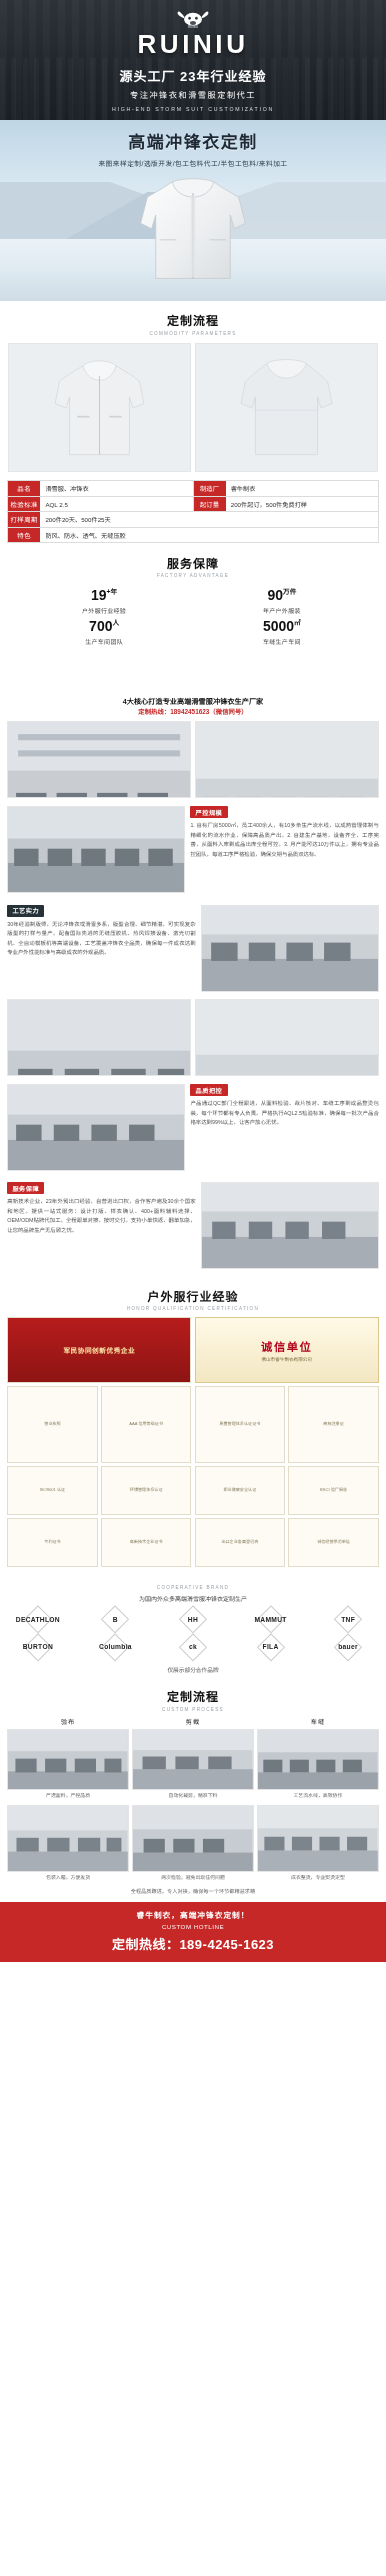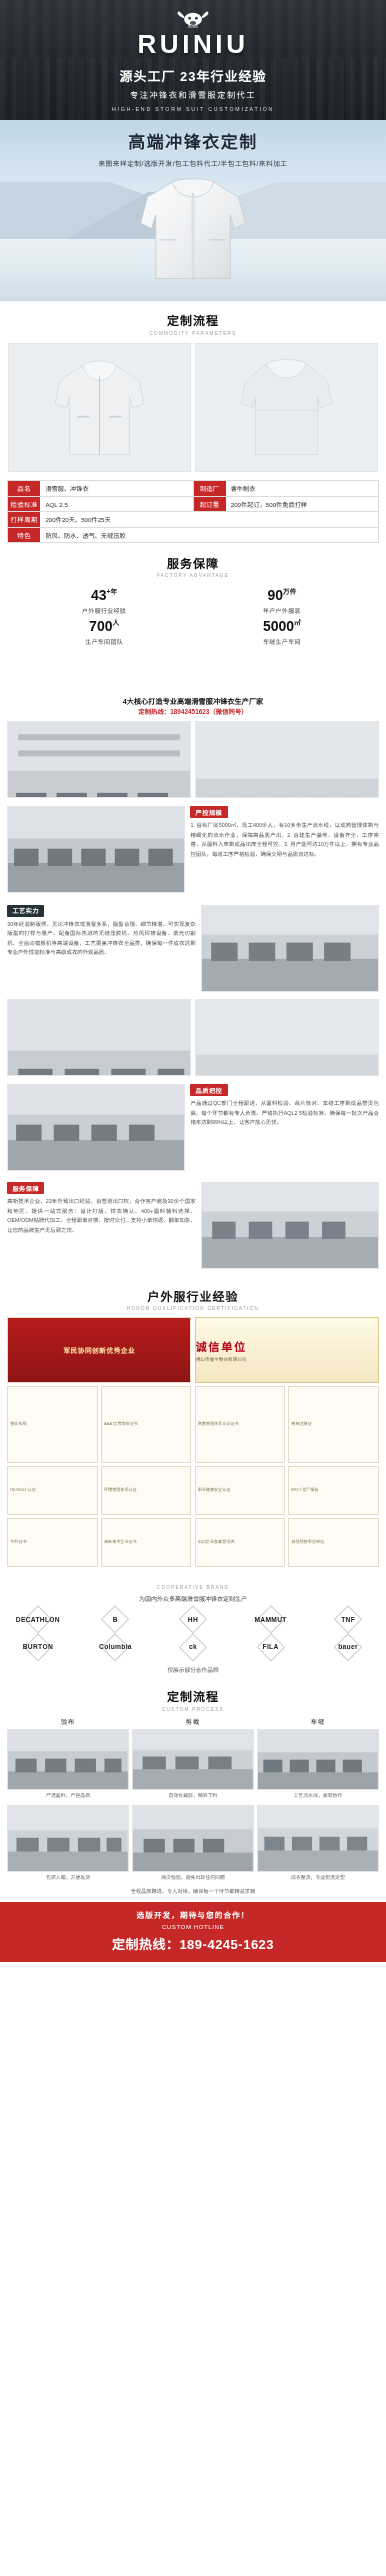--- a/index.html
+++ b/index.html
@@ -167,21 +167,21 @@
     font-weight:700; letter-spacing:0.5px;
   }
   .info-title .badge.dark { background:#263238; }
   .info-text { font-size: 5.4px; line-height: 1.75; color: #555; text-align: justify; }
 
   
   .cert-strip { padding: 3.1px 7.2px 2.1px; }
   .cert-row { display:flex; gap:3.1px; margin-bottom:3.1px; }
   .cert-item {
     flex:1; background:#fdfbf4; border:0.5px solid #e3dcc8; position:relative; overflow:hidden;
-    display:flex; align-items:center; justify-content:flex-start; text-align:center;
+    display:flex; align-items:center; justify-content:center; text-align:center;
   }
   .cert-item.h128 { height:66px; }
   .cert-item.h150 { height:77px; }
   .cert-item.h96 { height:49px; }
   .cert-cap {
     font-size: 4.1px; color:#8a7f5f; line-height:1.4; padding: 2.1px;
   }
   .cert-red-banner {
     background: linear-gradient(180deg,#b71c1c,#8e1414); color:#ffe9a8;
     display:flex; flex-direction:column; align-items:center; justify-content:center;
@@ -331,21 +331,21 @@
     </div>
   </div>
 
   <div class="sec-head">
     <div class="cn">服务保障</div>
     <div class="en">FACTORY ADVANTAGE</div>
   </div>
 
   <div class="adv-stats">
     <div class="adv-col">
-      <div class="adv-num"><span>43</span><sup>+年</sup></div>
+      <div class="adv-num"><span>19</span><sup>+年</sup></div>
       <div class="adv-lbl">户外服行业经验</div>
     </div>
     <div class="adv-divider"></div>
     <div class="adv-col">
       <div class="adv-num"><span>90</span><sup>万件</sup></div>
       <div class="adv-lbl">年产户外服装</div>
     </div>
   </div>
   <div class="adv-stats" style="padding-top:1px">
     <div class="adv-col">
@@ -734,19 +734,19 @@
           <rect y="0" width="226" height="42" fill="#e3e7ea"></rect>
         </svg>
       </div>
       <div class="proc-cap">成衣整烫，专业熨烫定型</div>
     </div>
   </div>
 
   <div class="proc-note">全程品质跟进，专人对接，确保每一个环节都精益求精</div>
 
   <div class="cta">
-    <div class="l1">选版开发，期待与您的合作！</div>
+    <div class="l1">睿牛制衣，高端冲锋衣定制！</div>
     <div class="l2">CUSTOM HOTLINE</div>
     <div class="l3">定制热线：189-4245-1623</div>
   </div>
 
 </div>
 
 
 </body></html>

